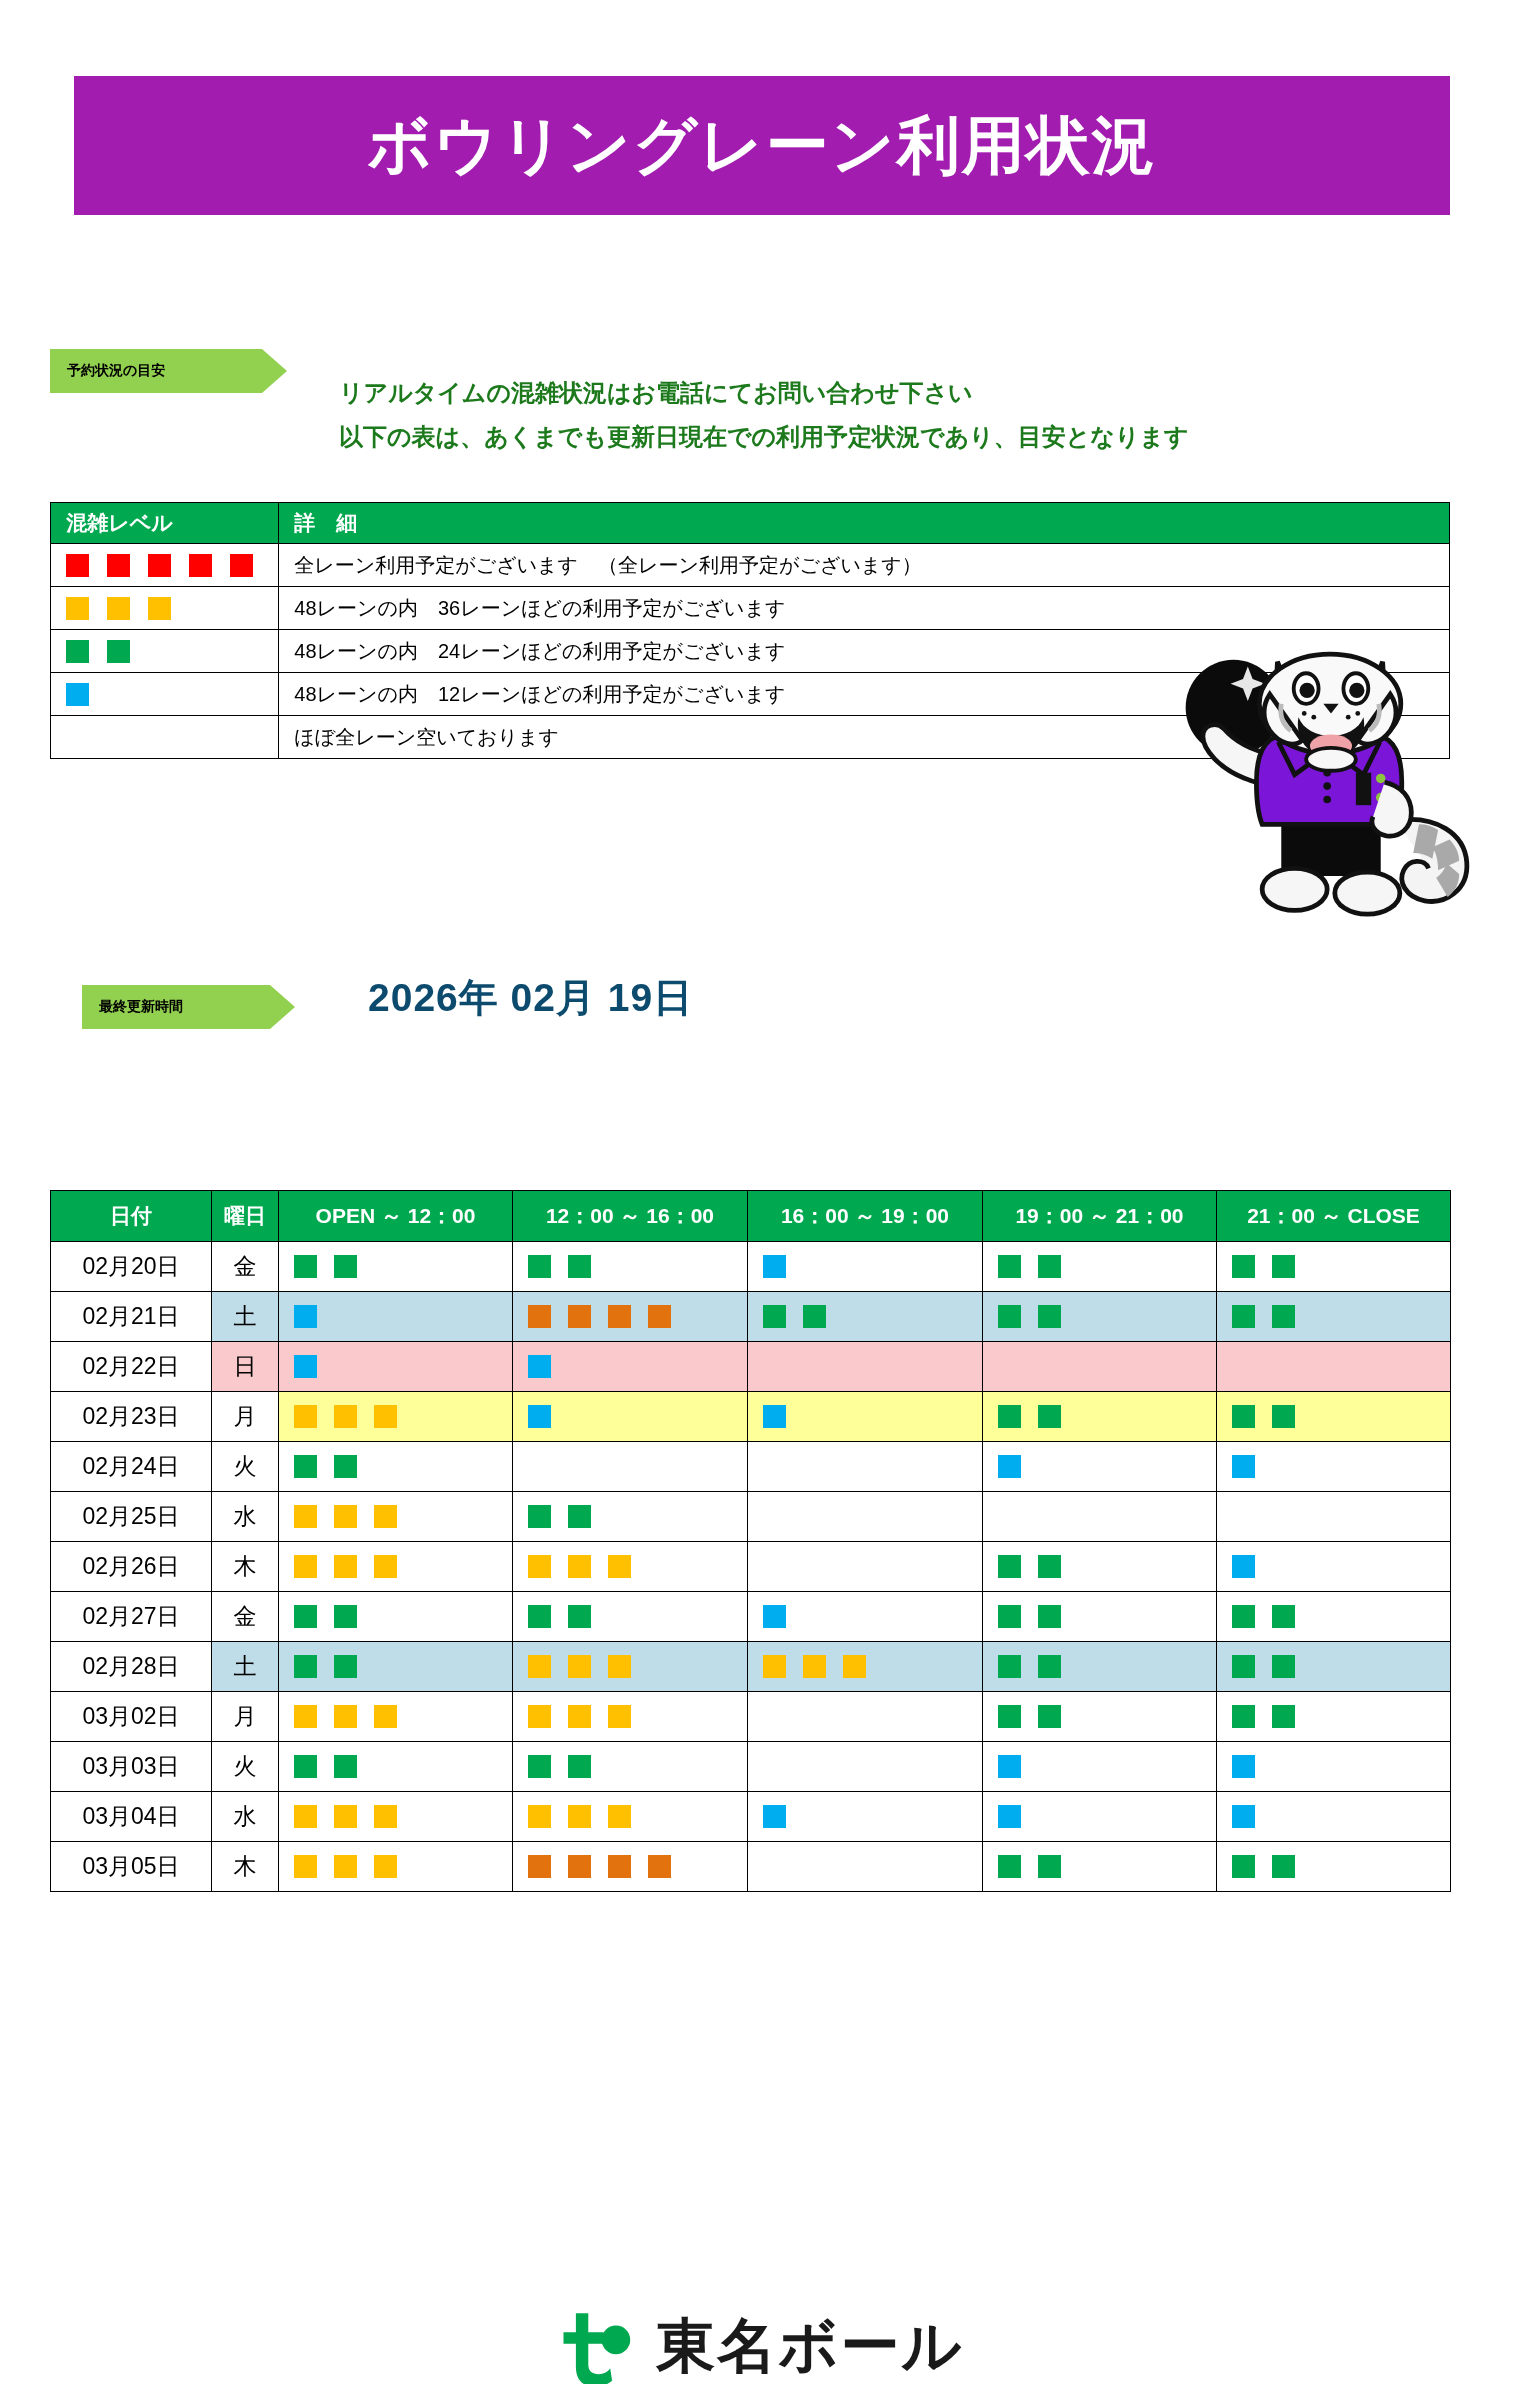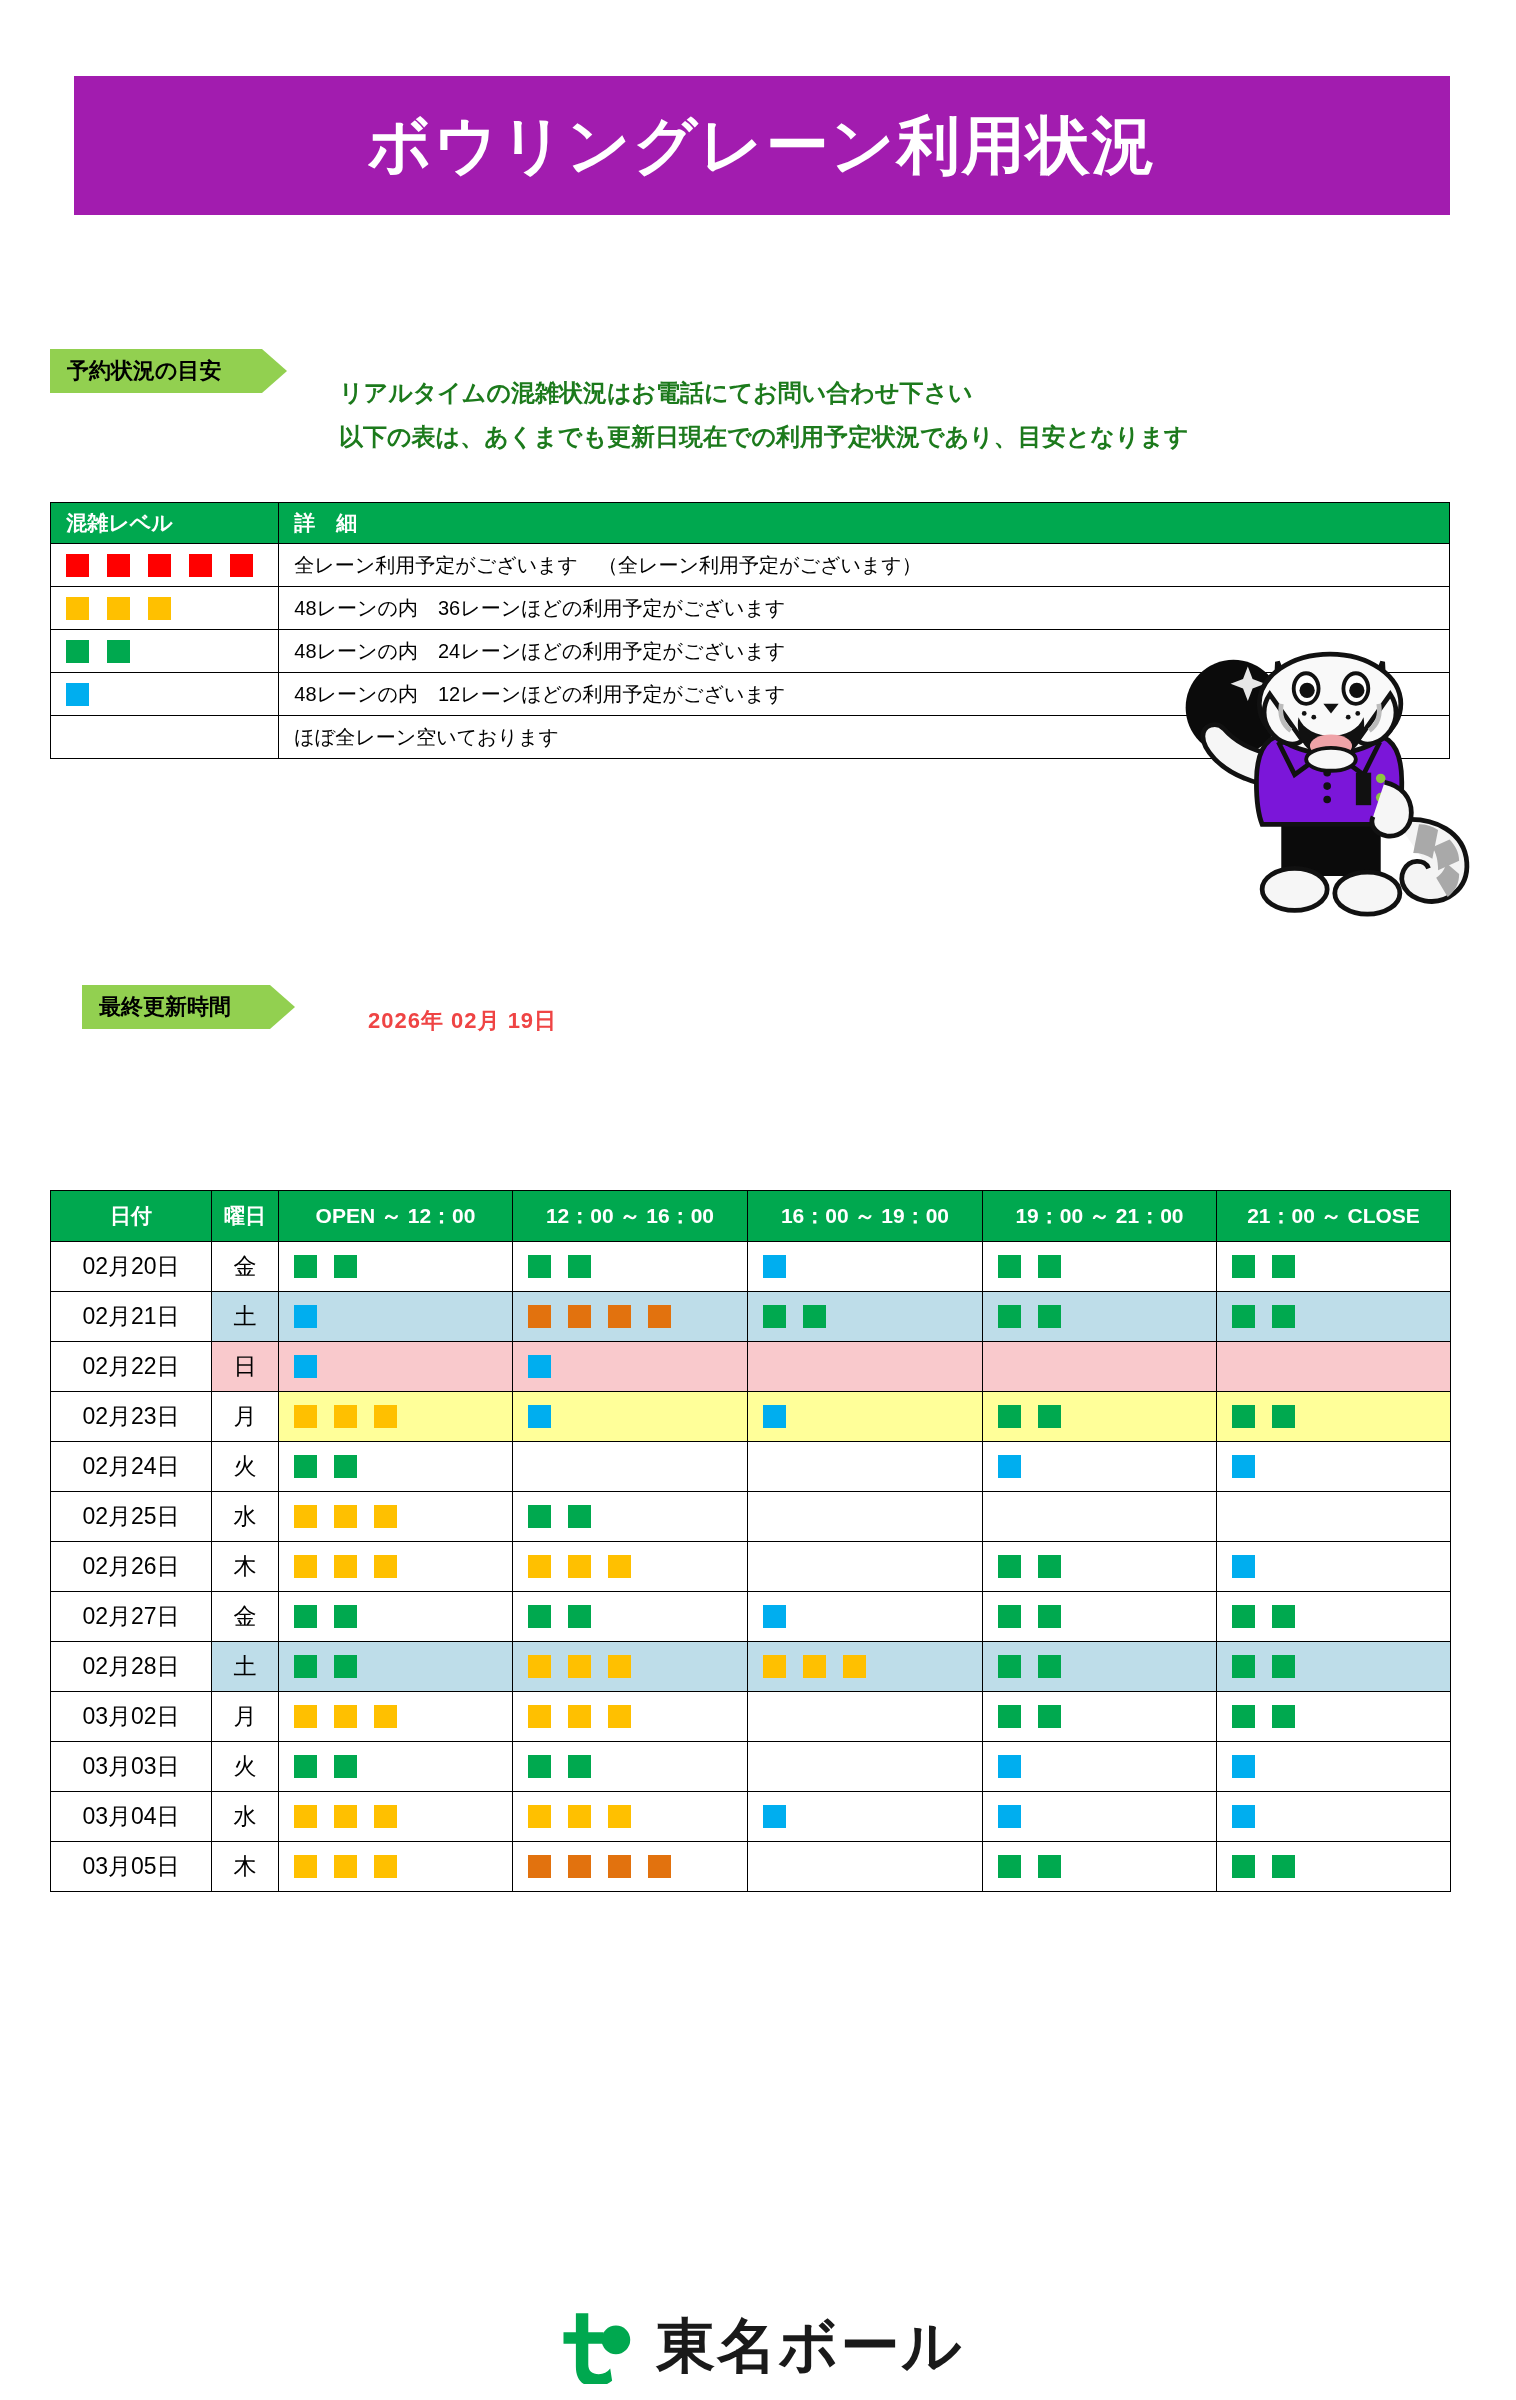--- a/index.html
+++ b/index.html
@@ -31,42 +31,42 @@
 
   
   .tag{
     position:absolute;
     height:44px;
     background:#92D050;
     display:flex;align-items:center;
     padding-left:17px;
     color:#000000;
     font-weight:bold;
-    font-size:22px;
+    font-size:14px;
     white-space:nowrap;
     clip-path:polygon(0 0, calc(100% - 25px) 0, 100% 50%, calc(100% - 25px) 100%, 0 100%);
   }
   #tag-reserve{left:50px;top:349px;width:220px;}
   #tag-update{left:82px;top:985px;width:196px;}
 
   
   .intro{
     position:absolute;left:339px;top:371px;width:1051px;
     color:#1C7A1C;
     font-size:24px;
     font-weight:bold;
     line-height:1.85;
   }
   .intro div{white-space:nowrap;}
 
   
   .update-date{
-    position:absolute;left:368px;top:1006px;
-    color:#ef4444;
-    font-size:22px;
+    position:absolute;left:368px;top:971px;
+    color:#0c4a6e;
+    font-size:39px;
     font-weight:bold;
     letter-spacing:1px;
     white-space:nowrap;
   }
 
   
   table{border-collapse:collapse;}
   .legend-table{
     position:absolute;left:50px;top:502px;width:1400px;
     table-layout:fixed;

